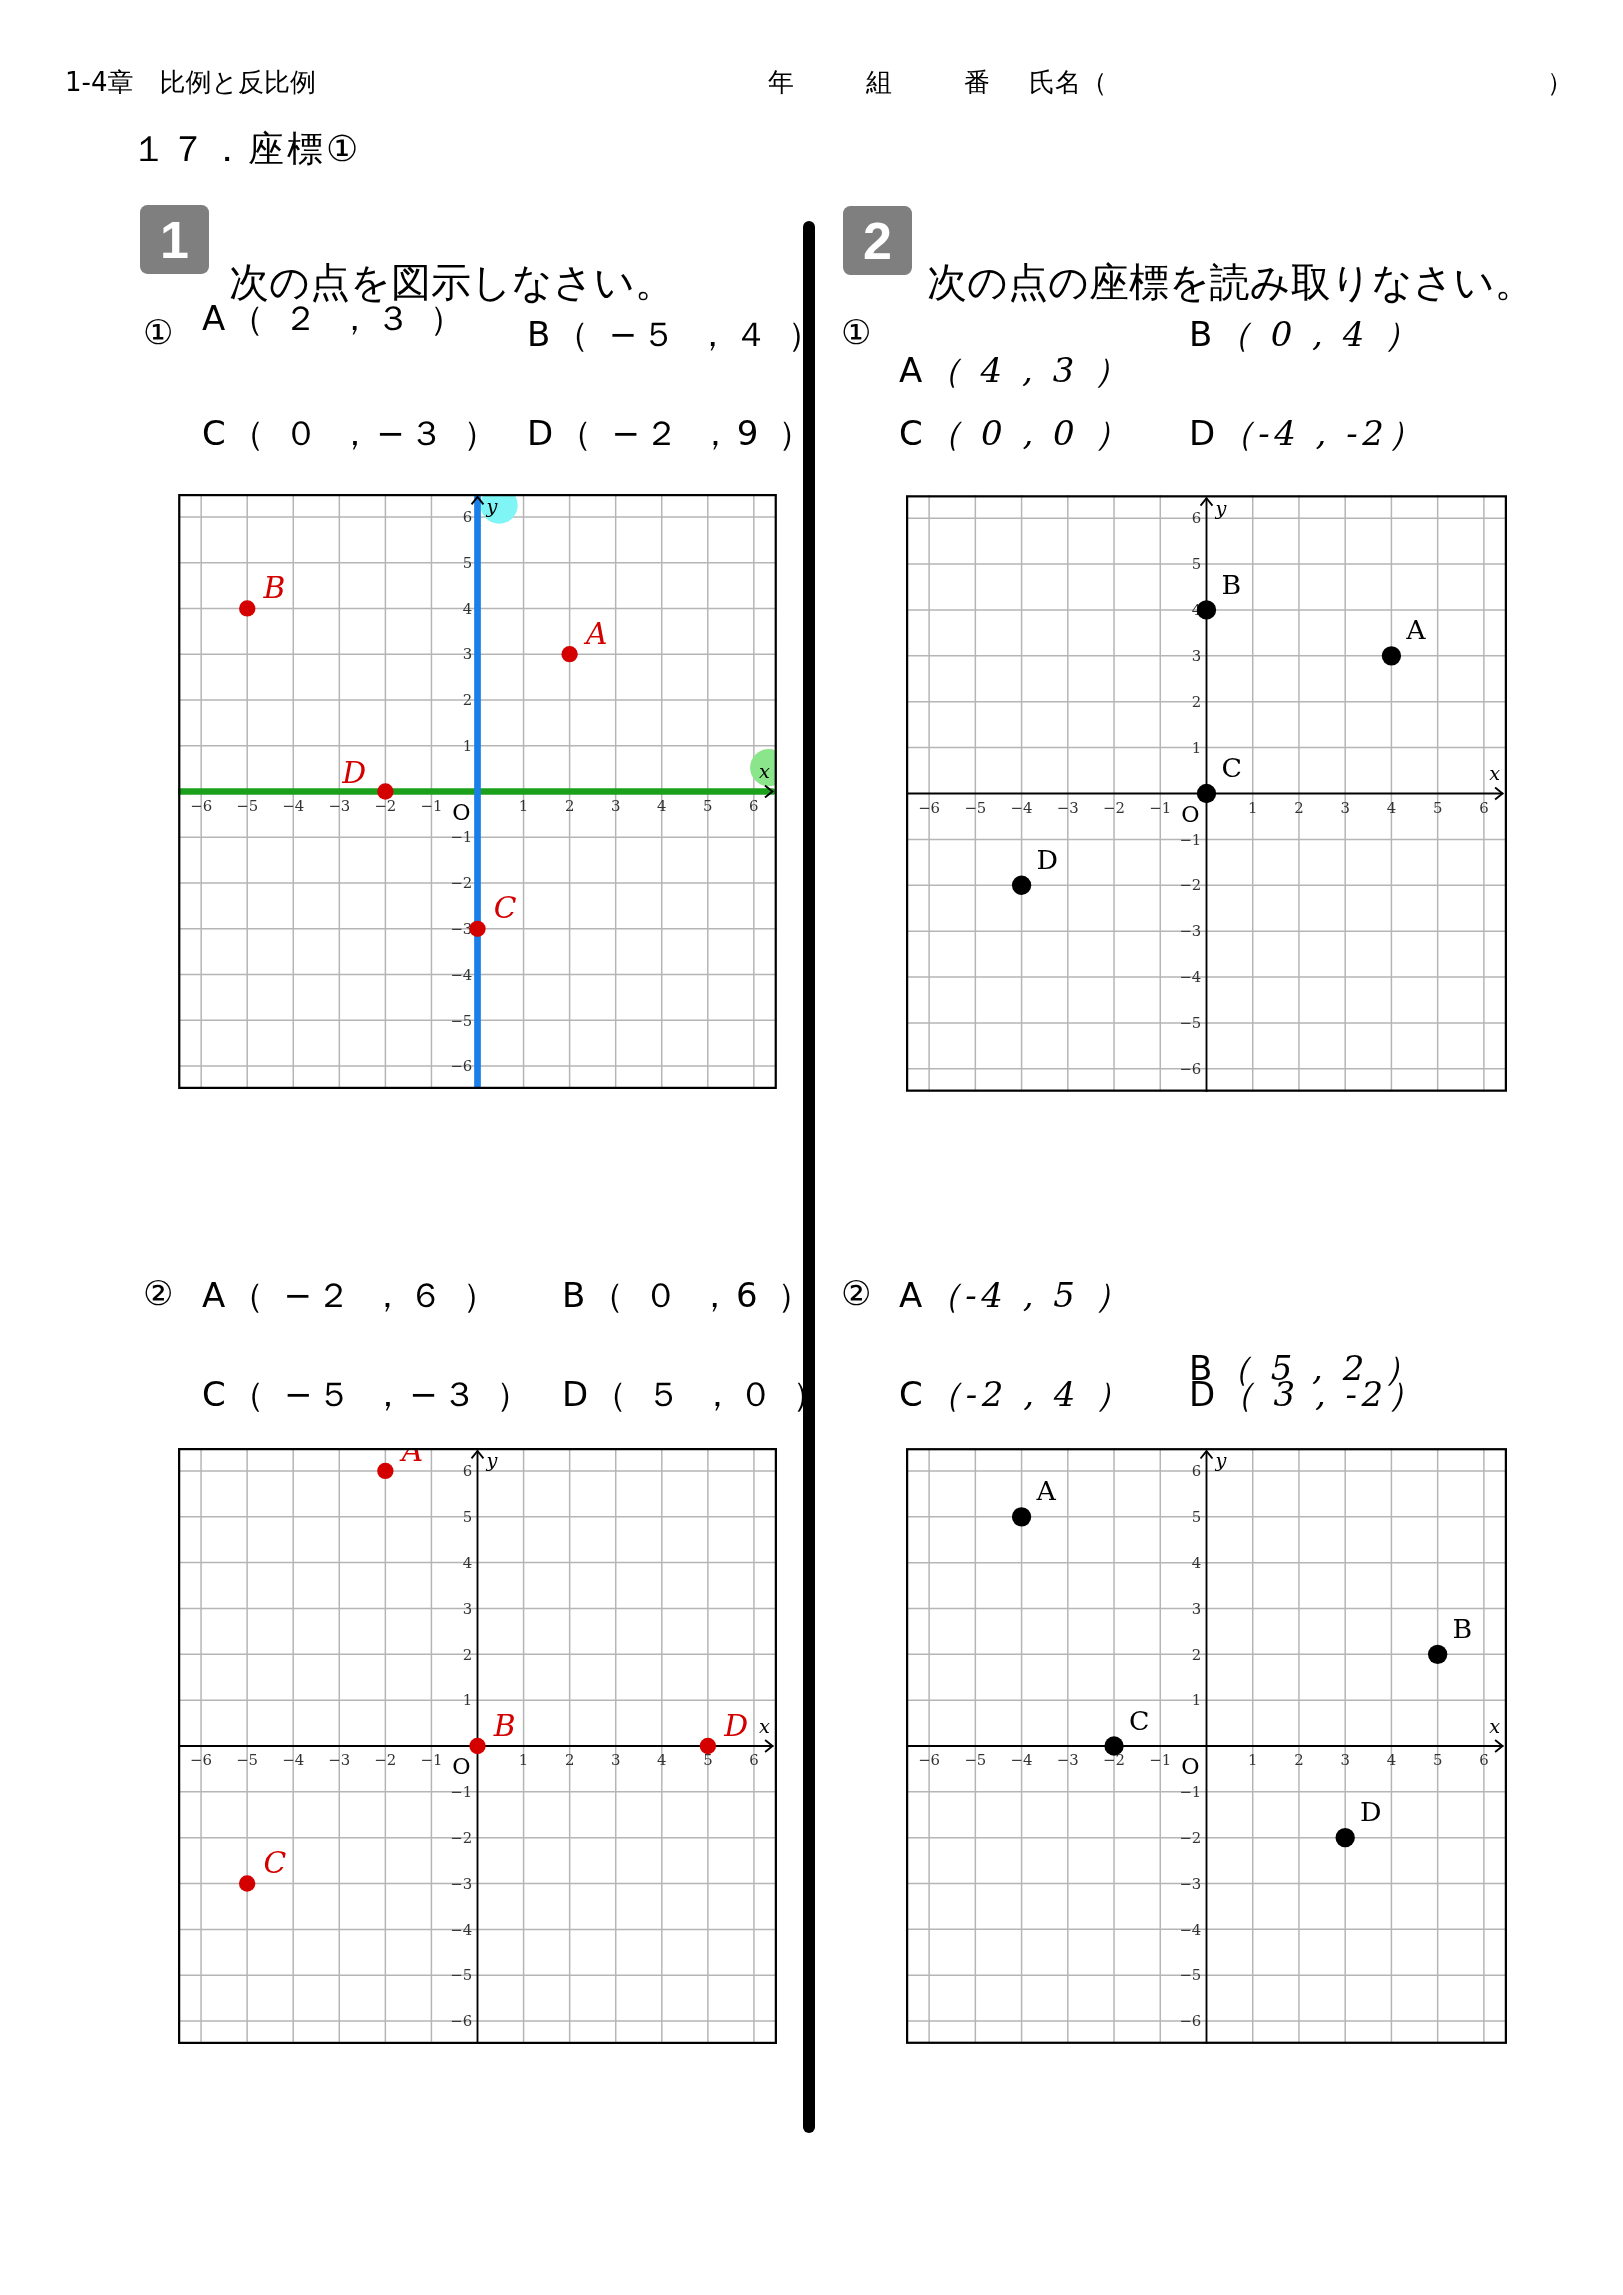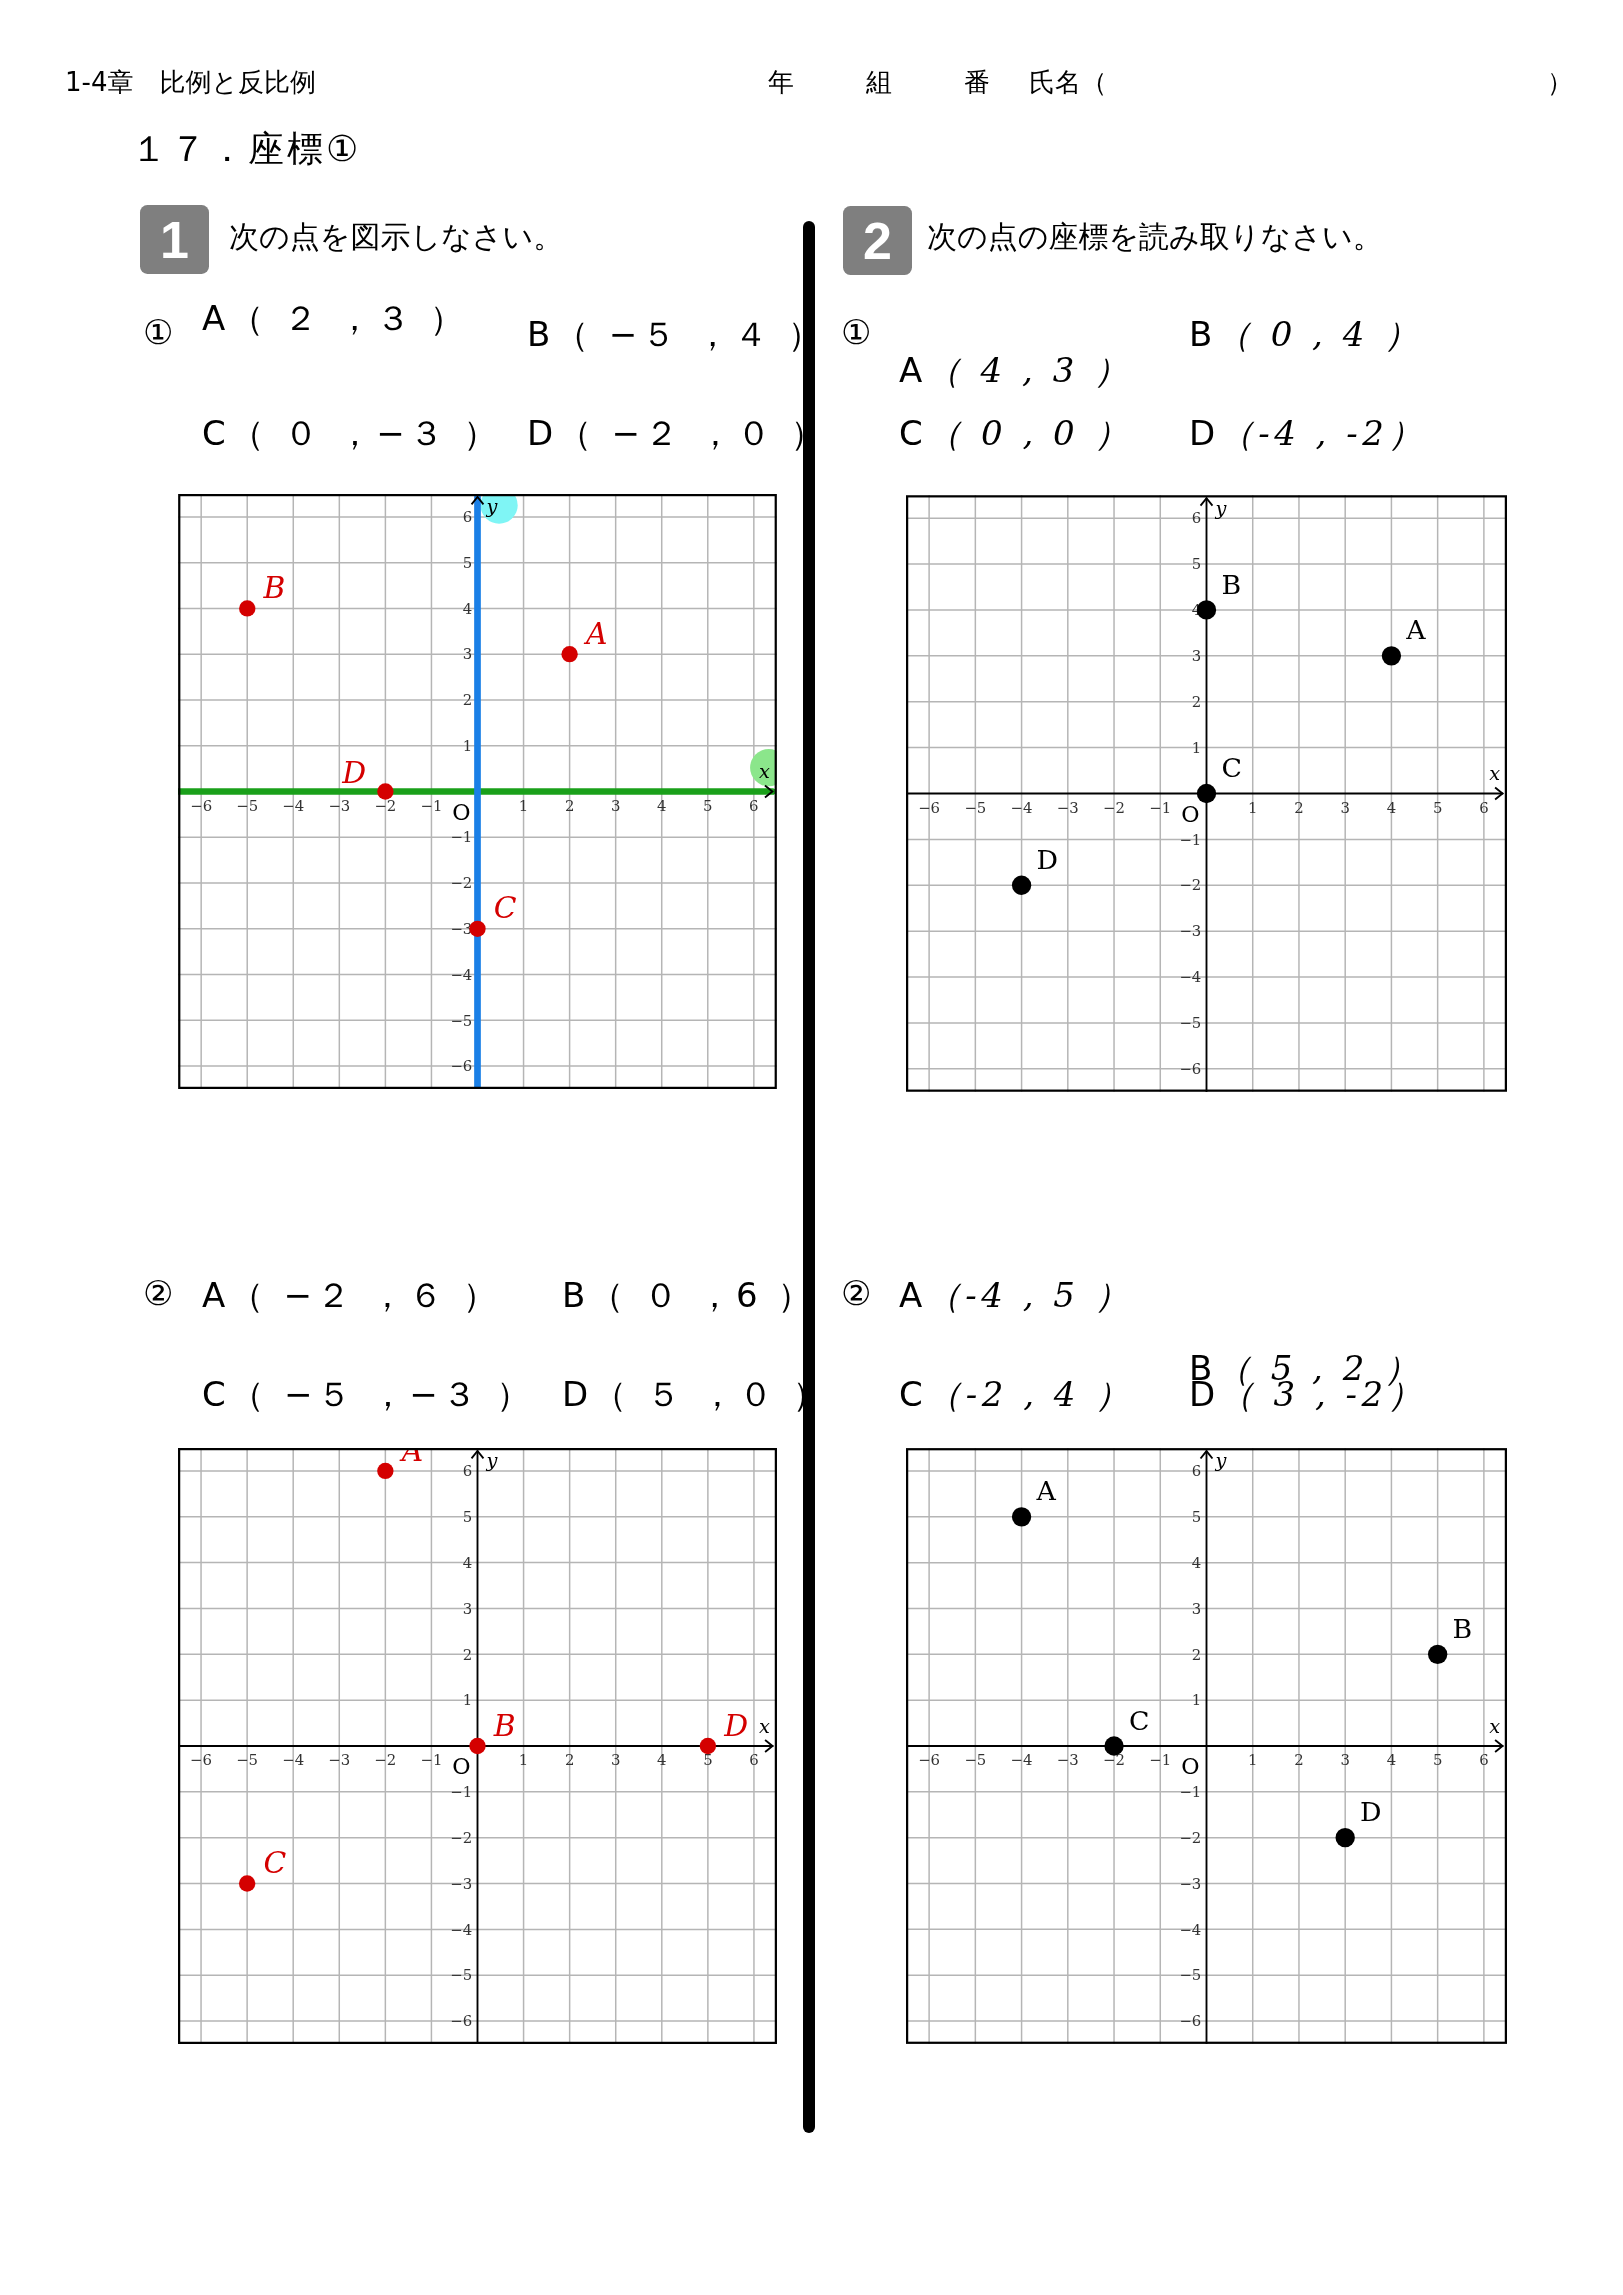--- a/index.html
+++ b/index.html
@@ -4,21 +4,21 @@
 <style>
   html, body { margin:0; padding:0; background:#ffffff; }
   body { width:1624px; height:2295px; position:relative; overflow:hidden;
          font-family:"DejaVu Sans", sans-serif; color:#000; }
   .abs { position:absolute; }
   .hdr { font-size:26px; top:65px; white-space:nowrap; }
   .title { font-size:36px; top:125px; left:131px; white-space:nowrap; letter-spacing:3px; }
   .badge { width:69px; height:69px; background:#7f7f7f; border-radius:7.4px; color:#fff;
            font-family:"Liberation Sans", sans-serif; font-weight:bold; font-size:52px;
            display:flex; align-items:center; justify-content:center; }
-  .instr { font-size:30px; white-space:nowrap; }
+  .instr { font-size:40px; white-space:nowrap;margin-top:38px; }
   .prob { font-size:34px; white-space:nowrap; letter-spacing:4.5px; font-family:"DejaVu Sans", sans-serif; }
   .hand { font-family:"DejaVu Serif", serif; font-style:italic; }
   .divider { left:803px; top:221px; width:12px; height:1912px; background:#000; border-radius:6px; }
   svg text { font-family:"DejaVu Serif", serif; }
 </style>
 </head>
 <body>
 
 <div class="abs hdr" style="left:65px;">1-4章　比例と反比例</div>
 <div class="abs hdr" style="left:768px;">年</div>
@@ -35,21 +35,21 @@
 
 <div class="abs badge" style="left:843px; top:206px;">2</div>
 <div class="abs instr" style="left:927px; top:217px;">次の点の座標を読み取りなさい。</div>
 
 <div class="abs divider"></div>
 
 <div class="abs prob" style="left:143px; top:312px;">①</div>
 <div class="abs prob" style="left:202px; top:296px;"><span>A</span><span>（ ２ ，３ ）</span></div>
 <div class="abs prob" style="left:527px; top:312px;text-align:center;"><span>B</span><span>（ −５ ，４ ）</span></div>
 <div class="abs prob" style="left:202px; top:411px;"><span>C</span><span>（ ０ ，−３ ）</span></div>
-<div class="abs prob" style="left:527px; top:411px;"><span>D</span><span>（ −２ ，０ ）</span></div>
+<div class="abs prob" style="left:527px; top:411px;"><span>D</span><span>（ −２ ，9 ）</span></div>
 
 <div class="abs prob" style="left:841px; top:312px;">①</div>
 <div class="abs prob" style="left:899px; top:312px;margin-top:36px;"><span>A</span><span class="hand">（ 4 , 3 ）</span></div>
 <div class="abs prob" style="left:1189px; top:312px;"><span>B</span><span class="hand">（ 0 , 4 ）</span></div>
 <div class="abs prob" style="left:899px; top:411px;"><span>C</span><span class="hand">（ 0 , 0 ）</span></div>
 <div class="abs prob" style="left:1189px; top:411px;"><span>D</span><span class="hand">（-4 , -2）</span></div>
 
 <div class="abs prob" style="left:143px; top:1273px;">②</div>
 <div class="abs prob" style="left:202px; top:1273px;"><span>A</span><span>（ −２ ，６ ）</span></div>
 <div class="abs prob" style="left:562px; top:1273px;"><span>B</span><span>（ ０ ，6 ）</span></div>

